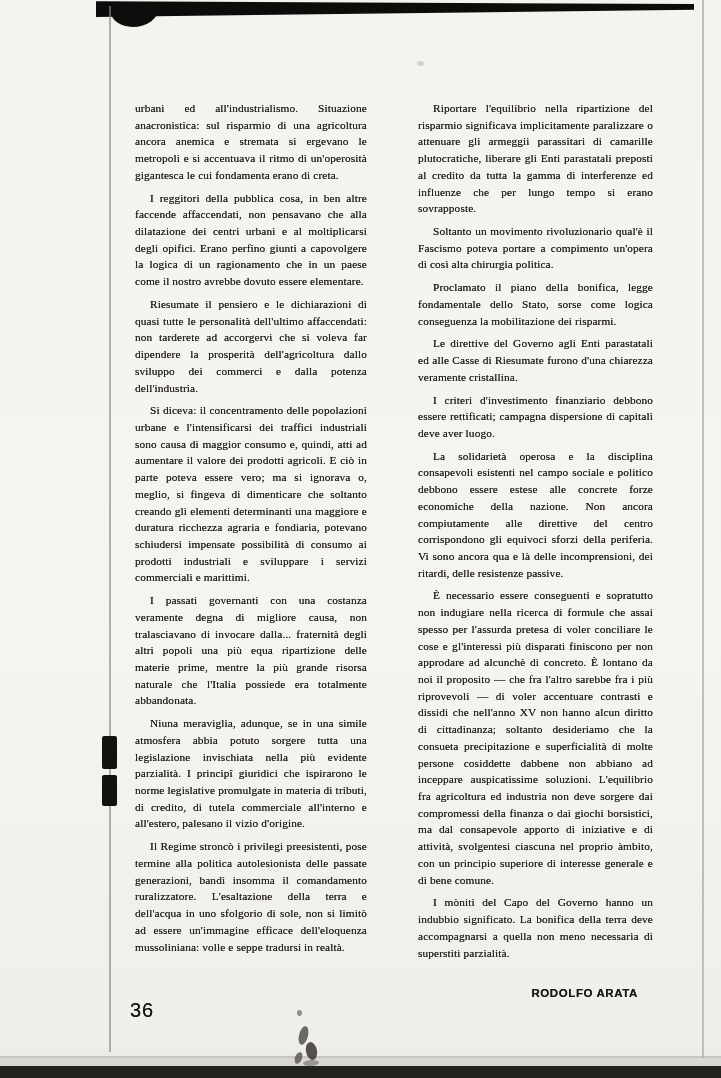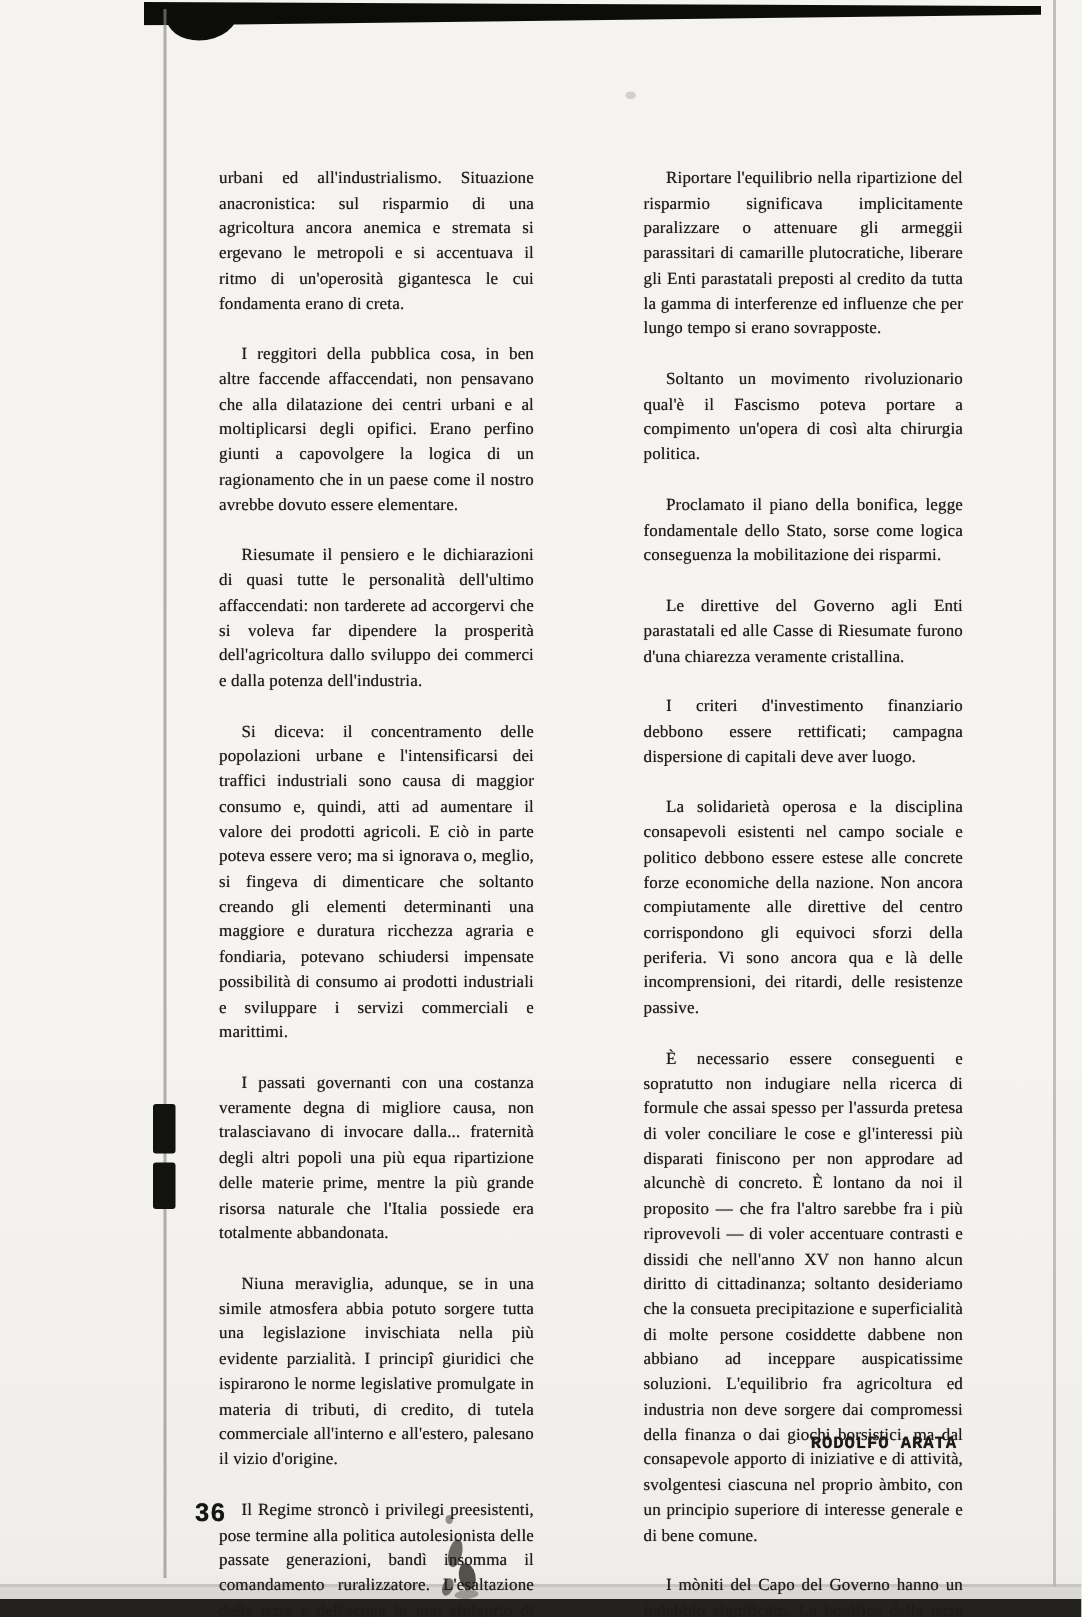--- a/index.html
+++ b/index.html
@@ -68,32 +68,32 @@
   .col{
     position:absolute;top:94px;
     font-size:11.35px;line-height:16.72px;
     color:#201e1b;
     text-align:justify;
     text-shadow:0 0 .45px rgba(25,22,18,.75);
     letter-spacing:.1px;
   }
   .col-left{left:129px;width:244px;}
   .col-right{left:412px;width:247px;}
-  .col p{margin:17px;text-indent:15px;}
+  .col p{margin:6px;text-indent:15px;}
   .col p.no-indent{text-indent:0;}
   .page-number{
     position:absolute;left:130px;top:999px;
     font-family:"Liberation Sans", sans-serif;
-    font-weight:bold;font-size:17px;color:#141412;
+    font-weight:normal;font-size:20px;color:#141412;
     letter-spacing:1px;
     text-shadow:0 0 .5px rgba(15,15,12,.8);
   }
   .byline{
-    position:absolute;left:391px;top:956px;width:247px;
-    font-family:Liberation Mono, monospace;
+    position:absolute;left:391px;top:987px;width:247px;
+    font-family:Liberation Sans, sans-serif;
     font-weight:bold;font-size:11.5px;color:#1a1917;
     text-align:right;letter-spacing:.6px;
     text-shadow:0 0 .5px rgba(15,15,12,.8);
   }
 </style>
 </head>
 <body>
 
 <div id="page">
 

